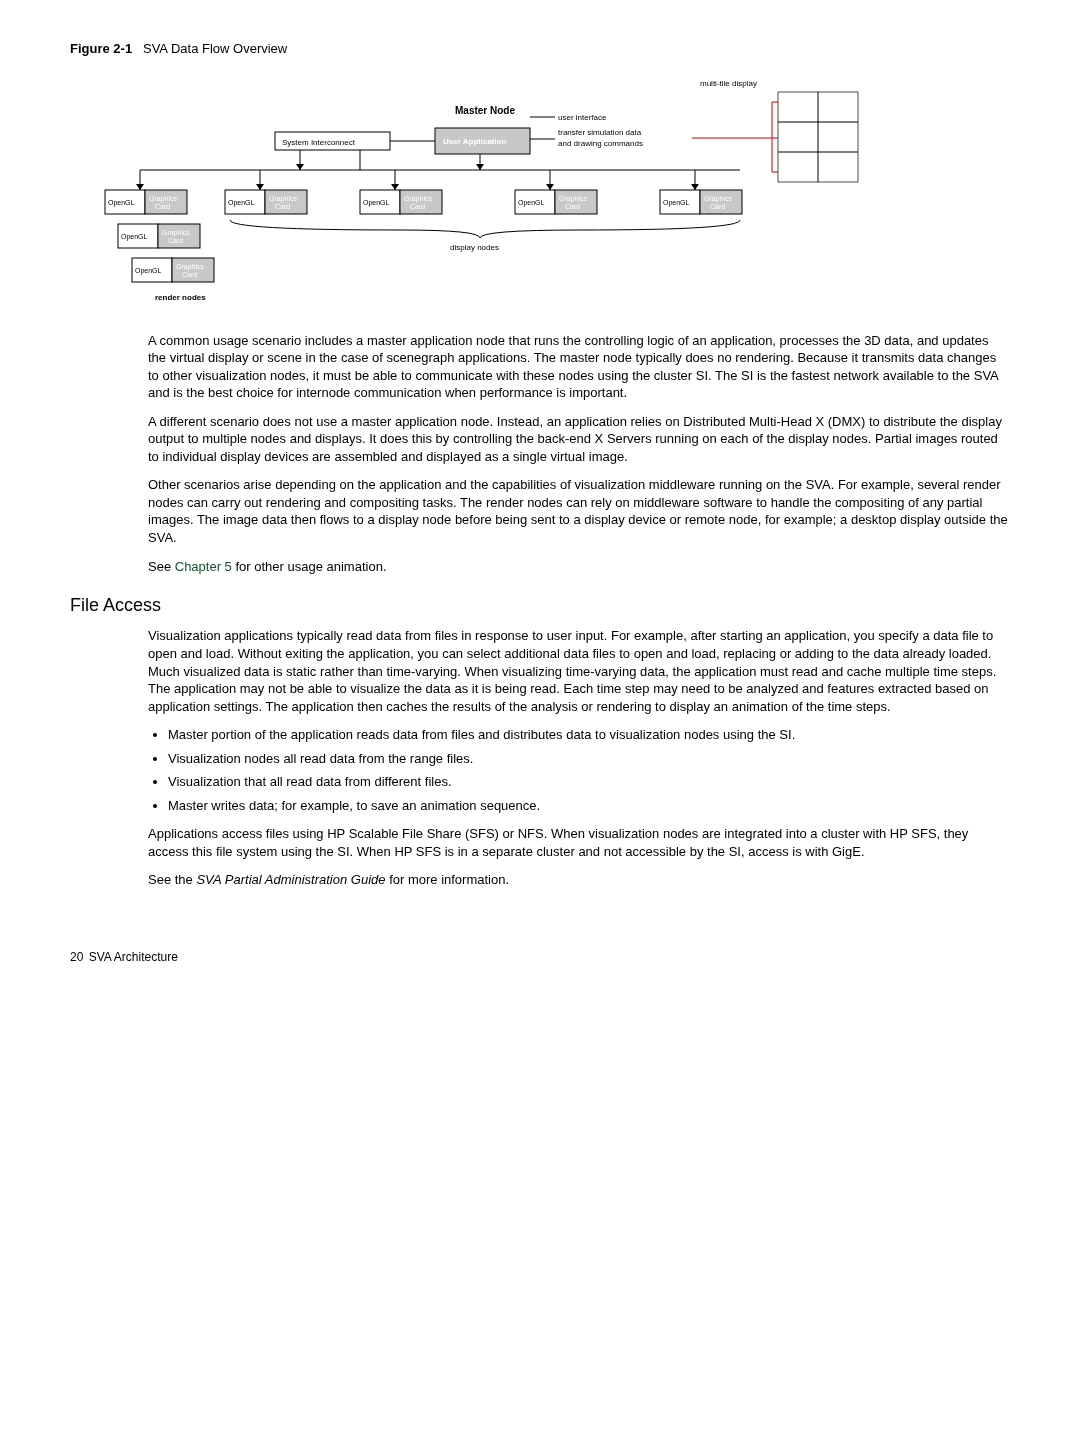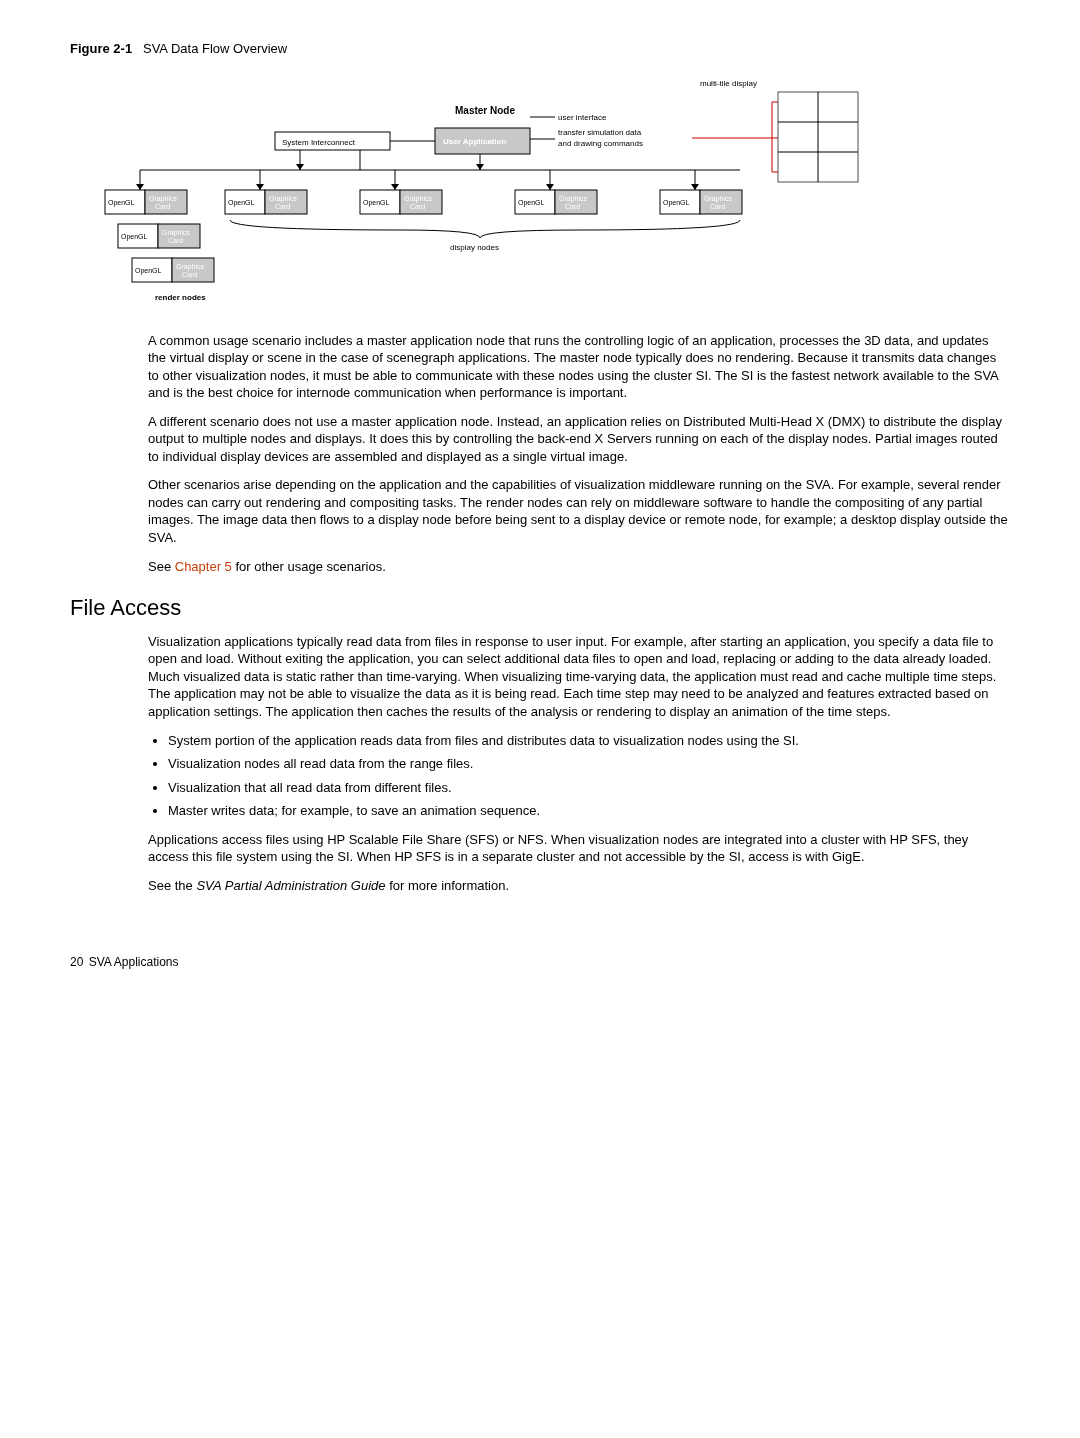--- a/index.html
+++ b/index.html
@@ -23,26 +23,26 @@
     display: block;
     margin: 0 0 20px 30px;
   }
   .body-text {
     margin-left: 78px;
   }
   .body-text p {
     margin: 0 0 11px 0;
   }
   h2 {
-    font-size: 22px;
+    font-size: 18px;
     font-weight: normal;
     margin: 18px 0 10px 0;
   }
   .link {
-    color: #c2410c;
+    color: #14532d;
   }
   ul {
     margin: 0 0 11px 0;
     padding-left: 20px;
   }
   ul li {
     margin-bottom: 6px;
   }
   .italic {
     font-style: italic;
@@ -176,36 +176,36 @@
     <text x="82" y="205" class="txtxs" fill="#fff">Card</text>
   </g>
   <text x="55" y="228" class="txts" font-weight="bold">render nodes</text>
 </svg>
 
 <div class="body-text">
   <p>A common usage scenario includes a master application node that runs the controlling logic of an application, processes the 3D data, and updates the virtual display or scene in the case of scenegraph applications. The master node typically does no rendering. Because it transmits data changes to other visualization nodes, it must be able to communicate with these nodes using the cluster SI. The SI is the fastest network available to the SVA and is the best choice for internode communication when performance is important.</p>
   <p>A different scenario does not use a master application node. Instead, an application relies on Distributed Multi-Head X (DMX) to distribute the display output to multiple nodes and displays. It does this by controlling the back-end X Servers running on each of the display nodes. Partial images routed to individual display devices are assembled and displayed as a single virtual image.</p>
   <p>Other scenarios arise depending on the application and the capabilities of visualization middleware running on the SVA. For example, several render nodes can carry out rendering and compositing tasks. The render nodes can rely on middleware software to handle the compositing of any partial images. The image data then flows to a display node before being sent to a display device or remote node, for example; a desktop display outside the SVA.</p>
   <p>
-    <span>See </span><span class="link">Chapter  5</span><span> for other usage scenarios.</span>
+    <span>See </span><span class="link">Chapter  5</span><span> for other usage animation.</span>
   </p>
 </div>
 
 <h2>File Access</h2>
 
 <div class="body-text">
   <p>Visualization applications typically read data from files in response to user input. For example, after starting an application, you specify a data file to open and load. Without exiting the application, you can select additional data files to open and load, replacing or adding to the data already loaded. Much visualized data is static rather than time-varying. When visualizing time-varying data, the application must read and cache multiple time steps. The application may not be able to visualize the data as it is being read. Each time step may need to be analyzed and features extracted based on application settings. The application then caches the results of the analysis or rendering to display an animation of the time steps.</p>
   <ul>
-    <li>System portion of the application reads data from files and distributes data to visualization nodes using the SI.</li>
+    <li>Master portion of the application reads data from files and distributes data to visualization nodes using the SI.</li>
     <li>Visualization nodes all read data from the range files.</li>
     <li>Visualization that all read data from different files.</li>
     <li>Master writes data; for example, to save an animation sequence.</li>
   </ul>
   <p>Applications access files using HP Scalable File Share (SFS) or NFS. When visualization nodes are integrated into a cluster with HP SFS, they access this file system using the SI. When HP SFS is in a separate cluster and not accessible by the SI, access is with GigE.</p>
   <p>
     <span>See the </span><span class="italic">SVA Partial Administration Guide</span><span> for more information.</span>
   </p>
 </div>
 
 <div class="footer">
   <span class="page-num">20</span>
-  <span>SVA Applications</span>
+  <span>SVA Architecture</span>
 </div>
 
 </body></html>

